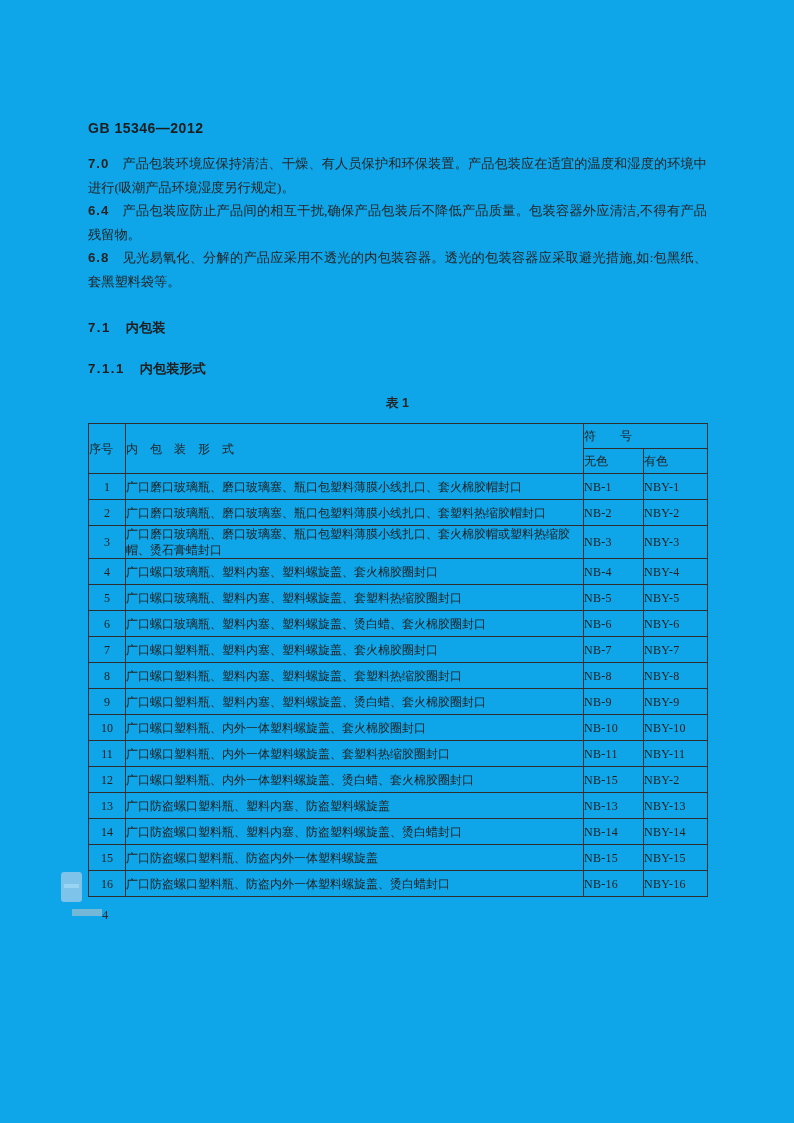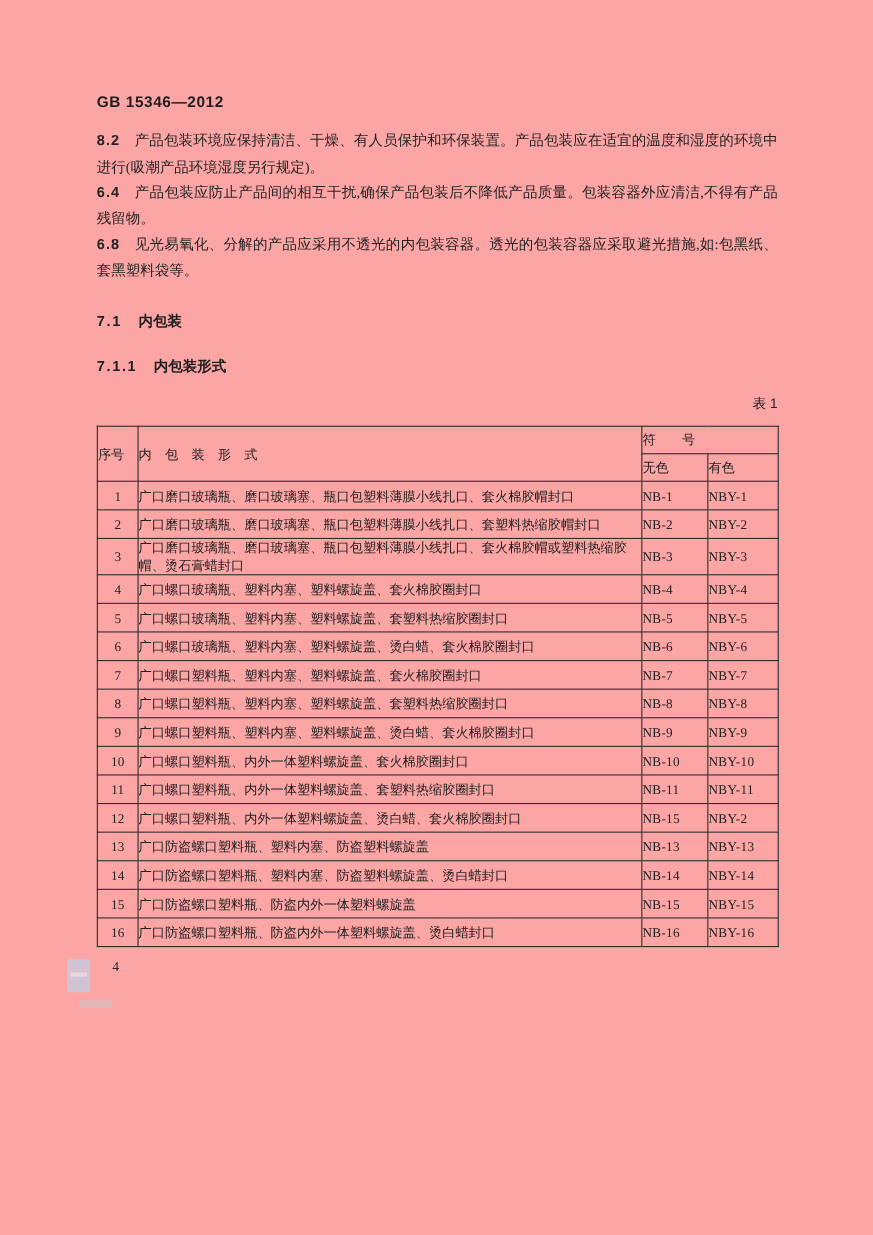--- a/index.html
+++ b/index.html
@@ -4,23 +4,23 @@
 <style>
   html, body {
     margin: 0; padding: 0;
     background: #ffffff;
     width: 794px; height: 1123px;
     overflow: hidden;
   }
   .page {
     position: relative;
     width: 794px; height: 1123px;
-    background: #fca5a5;
+    background: #0ea5e9;
     box-sizing: border-box;
-    padding: 84px 87px 0 88px;
+    padding: 120px 87px 0 88px;
     color: #242424;
     font-family: "Liberation Serif", "DejaVu Serif", serif;
   }
   .doc-number {
     font-family: "Liberation Sans", "DejaVu Sans", sans-serif;
     font-weight: bold;
     font-size: 14px;
     letter-spacing: 0.5px;
     color: #1d1d1d;
   }
@@ -49,23 +49,23 @@
   .h711 { font-size: 13.2px; margin-top: 23px; }
   .h-num { margin-right: 15px; letter-spacing: 1.5px; }
   .intro-para {
     margin: 15px 0 0 0;
     font-size: 13.2px;
     line-height: 23px;
     text-indent: 2em;
   }
   .table-title {
     font-family: "Liberation Sans", "DejaVu Sans", sans-serif;
-    font-weight: normal;
+    font-weight: bold;
     font-size: 12.5px;
-    text-align: right;
+    text-align: center;
     margin-top: 17px;
   }
   table.t1 {
     margin-top: 11px;
     border-collapse: collapse;
     width: 619px;
     table-layout: fixed;
     font-size: 12px;
     color: #222222;
   }
@@ -113,21 +113,21 @@
   }
 </style>
 </head>
 <body>
 
 <div class="page">
 
   <div class="doc-number">GB 15346—2012</div>
 
   <div class="body-text">
-    <p class="clause"><span class="clause-num">8.2</span><span>产品包装环境应保持清洁、干燥、有人员保护和环保装置。产品包装应在适宜的温度和湿度的环境中进行(吸潮产品环境湿度另行规定)。</span></p>
+    <p class="clause"><span class="clause-num">7.0</span><span>产品包装环境应保持清洁、干燥、有人员保护和环保装置。产品包装应在适宜的温度和湿度的环境中进行(吸潮产品环境湿度另行规定)。</span></p>
     <p class="clause"><span class="clause-num">6.4</span><span>产品包装应防止产品间的相互干扰,确保产品包装后不降低产品质量。包装容器外应清洁,不得有产品残留物。</span></p>
     <p class="clause"><span class="clause-num">6.8</span><span>见光易氧化、分解的产品应采用不透光的内包装容器。透光的包装容器应采取避光措施,如:包黑纸、套黑塑料袋等。</span></p>
   </div>
 
 
   <p class="h-sect h71"><span class="h-num">7.1</span><span>内包装</span></p>
 
   <p class="h-sect h711"><span class="h-num">7.1.1</span><span>内包装形式</span></p>
 
 

